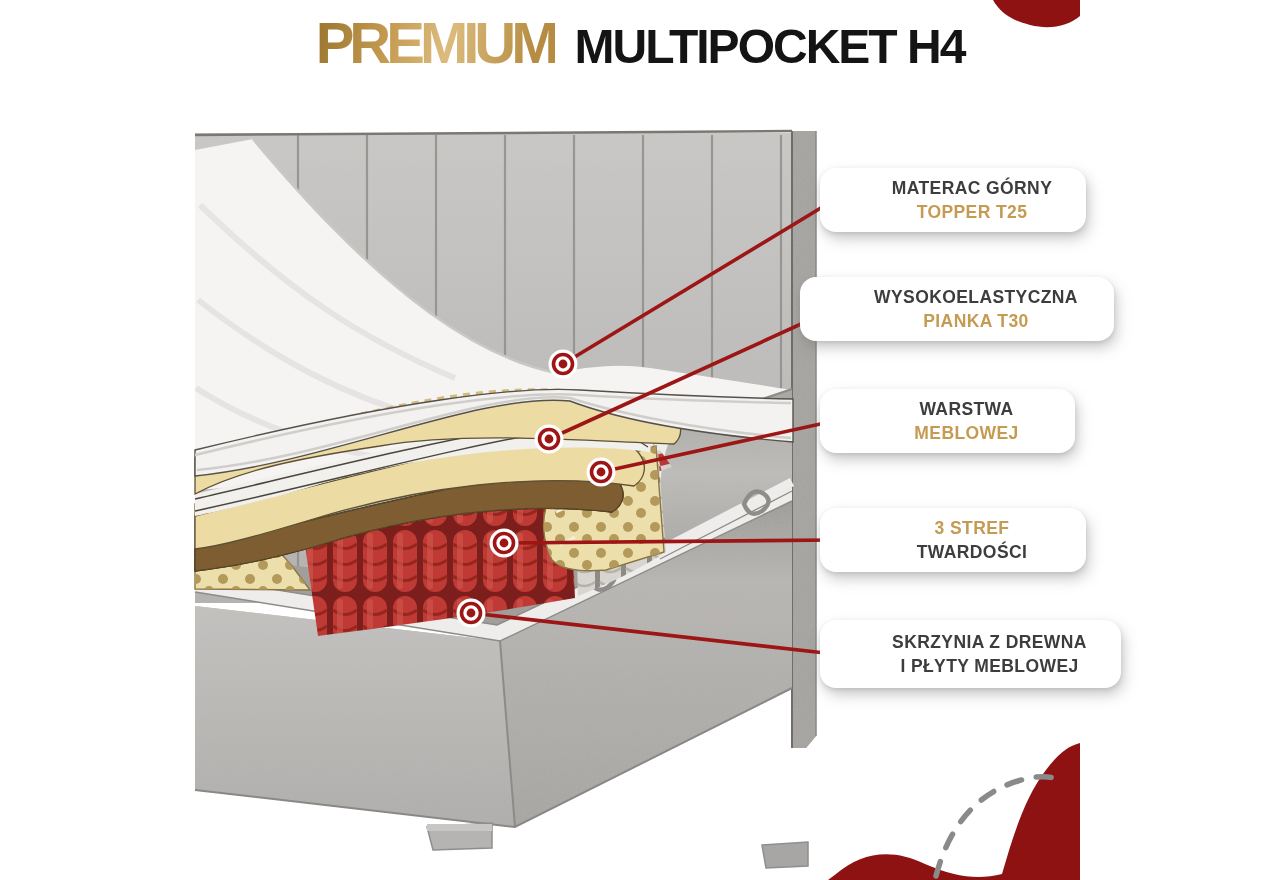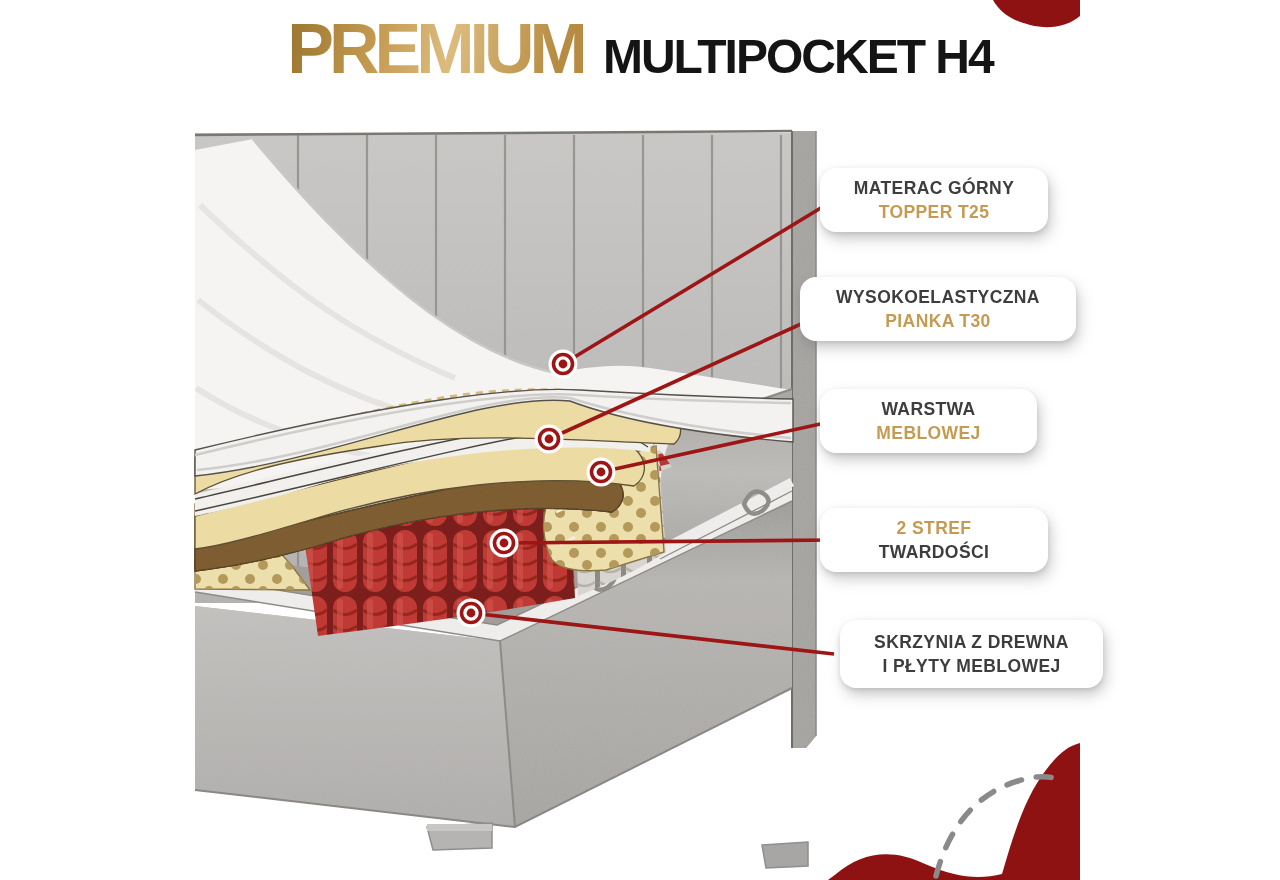--- a/index.html
+++ b/index.html
@@ -2,29 +2,29 @@
 <html><head>
 <meta charset="utf-8">
 <style>
   html,body{margin:0;padding:0;background:#ffffff;width:1280px;height:880px;overflow:hidden;
     font-family:"Liberation Sans", sans-serif;}
   .stage{position:relative;width:1280px;height:880px;background:#fff;}
   svg.scene{position:absolute;left:0;top:0;}
   
   .title{position:absolute;left:0;top:14px;width:1280px;display:flex;justify-content:center;
     align-items:baseline;gap:20px;white-space:nowrap;}
-  .title .brand{font-size:70px;font-weight:800;letter-spacing:-5px;line-height:1;
+  .title .brand{font-size:58px;font-weight:800;letter-spacing:-5px;line-height:1;
     background:linear-gradient(100deg,#9a752e 0%,#c49a50 30%,#dcbc7e 55%,#b68c42 90%);
     -webkit-background-clip:text;background-clip:text;color:transparent;}
   .title .model{font-size:48px;font-weight:800;letter-spacing:-2px;line-height:1;color:#141414;}
   
   .lbl{position:absolute;background:#ffffff;border-radius:16px;
     box-shadow:3px 7px 14px rgba(110,110,110,.35), 0 2px 4px rgba(140,140,140,.25);
     display:flex;flex-direction:column;align-items:center;justify-content:center;
-    text-align:center;line-height:1.38;z-index:5;}
+    text-align:center;line-height:1.38;z-index:5;padding-left:38px;}
   .lbl span{font-size:17.5px;font-weight:700;letter-spacing:.4px;color:#3d3d3d;}
   .lbl span.gold{color:#c59a52;}
 </style>
 </head>
 <body>
 
 <div class="stage">
 
 <svg class="scene" width="1280" height="880" viewBox="0 0 1280 880">
   <defs>
@@ -254,21 +254,21 @@
 </div>
 <div class="lbl" style="left: 800px; top: 277px; width: 276px; height: 64px;">
   <span>WYSOKOELASTYCZNA</span>
   <span class="gold">PIANKA T30</span>
 </div>
 <div class="lbl" style="left: 820px; top: 389px; width: 217px; height: 64px;">
   <span>WARSTWA</span>
   <span class="gold">MEBLOWEJ</span>
 </div>
 <div class="lbl" style="left: 820px; top: 508px; width: 228px; height: 64px;">
-  <span class="gold">2 STREF</span>
+  <span class="gold">3 STREF</span>
   <span>TWARDOŚCI</span>
 </div>
-<div class="lbl" style="left: 840px; top: 620px; width: 263px; height: 68px;">
+<div class="lbl" style="left: 820px; top: 620px; width: 263px; height: 68px;">
   <span>SKRZYNIA Z DREWNA</span>
   <span>I PŁYTY MEBLOWEJ</span>
 </div>
 
 </div>
 
 </body></html>

